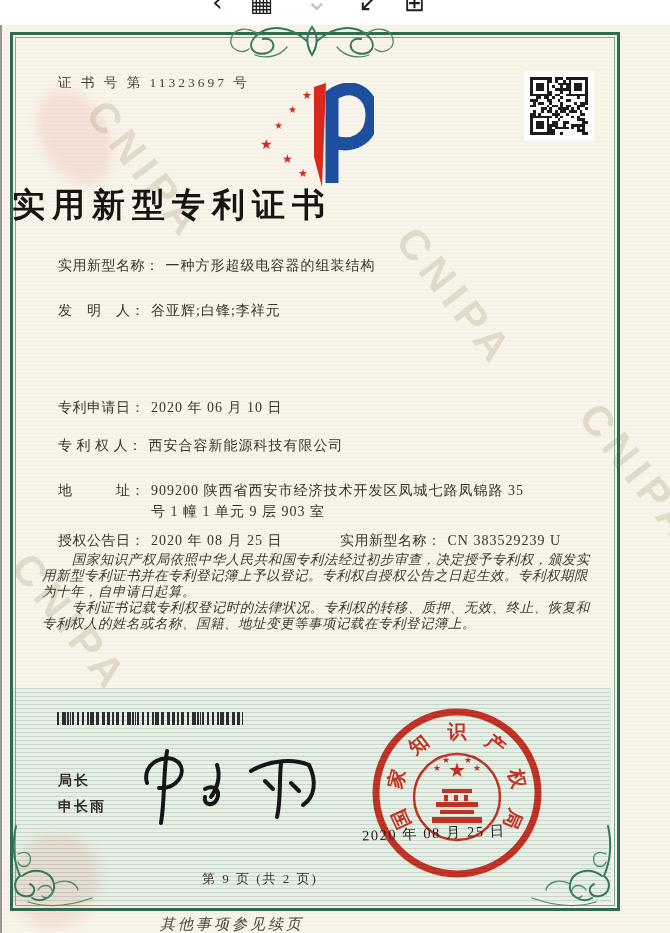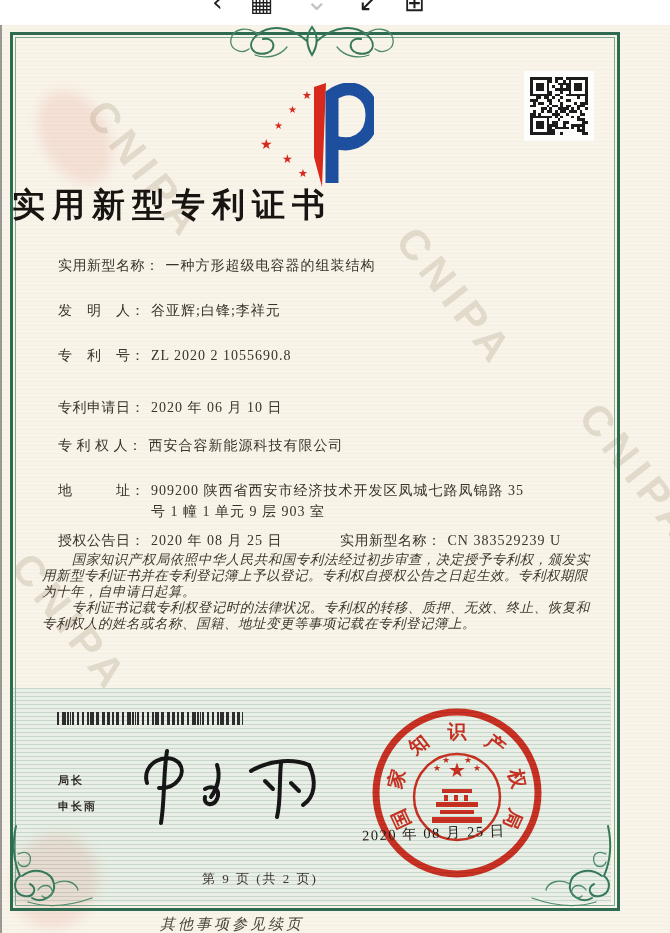--- a/index.html
+++ b/index.html
@@ -50,21 +50,21 @@
   .f-value{display:inline-block;vertical-align:top;margin-left:6px;letter-spacing:1px;white-space:pre-wrap;max-width:452px;}
   .f-name{top:230px;} .f-inv{top:275px;} .f-pno{top:320px;} .f-fdate{top:372px;} .f-patentee{top:410px;text-align:right;} .f-addr{top:455px;}
   .f-grant{top:505px;}
   .grant-right{position:absolute;left:282px;top:0;white-space:nowrap;}
   .paras{position:absolute;left:42px;top:527px;width:548px;z-index:6;}
   .paras p{margin:0;font-size:13.5px;line-height:16px;text-indent:2.2em;color:#40382c;font-style:italic;letter-spacing:.5px;}
   .barcode{position:absolute;left:57px;top:687px;width:186px;height:13px;z-index:6;
     background-image:repeating-linear-gradient(90deg,#2d2d2d 0 2px,transparent 2px 5px),
       repeating-linear-gradient(90deg,#2d2d2d 0 1px,transparent 1px 7px,#2d2d2d 7px 9px,transparent 9px 13px);}
   .signer{position:absolute;left:58px;top:742px;z-index:6;
-    font-family:"Liberation Sans","DejaVu Sans",sans-serif;font-weight:bold;font-size:11px;color:#322d26;letter-spacing:2px;line-height:26px;}
+    font-family:"Liberation Sans","DejaVu Sans",sans-serif;font-weight:bold;font-size:14px;color:#322d26;letter-spacing:2px;line-height:26px;}
   .signature{position:absolute;left:128px;top:712px;width:210px;height:95px;z-index:7;}
   .signature path{fill:none;stroke:#161616;stroke-width:4;stroke-linecap:round;stroke-linejoin:round;}
   .seal{position:absolute;left:368px;top:680px;width:178px;height:178px;z-index:6;mix-blend-mode:multiply;opacity:.93;}
   .seal .red{fill:#dd2517;} .seal circle{stroke:#dd2517;fill:none;}
   .seal-char{fill:#dd2517;font-size:19px;font-weight:bold;text-anchor:middle;dominant-baseline:central;
     font-family:"Liberation Serif","DejaVu Serif",serif;}
   .seal-date{position:absolute;left:362px;top:799px;font-size:14.5px;color:#201b15;letter-spacing:1.5px;
     transform:rotate(-2deg);z-index:8;white-space:nowrap;}
   .footer{position:absolute;left:180px;top:845px;width:160px;text-align:center;font-size:13px;
     letter-spacing:2px;color:#3b352c;z-index:6;}
@@ -122,20 +122,21 @@
     </svg>
     <svg class="orn orn-br" viewBox="0 0 90 84">
       <path class="green-stroke" d="M8,2 C4,20 6,38 12,52 C4,58 6,70 16,72 C26,74 30,64 22,60"></path>
       <path class="green-stroke" d="M14,52 C28,42 44,48 46,60 C48,72 34,80 24,74"></path>
       <path class="green-thin" d="M20,78 C40,84 62,82 84,74"></path>
       <path class="green-thin" d="M46,60 C56,54 68,58 70,66"></path>
       <path class="green-thin" d="M10,30 C18,26 24,30 22,38 C20,44 12,44 10,38"></path>
       <path class="green-thin" d="M30,66 C34,60 42,60 44,66 C46,72 38,76 34,72"></path>
     </svg>
 
+    <div class="cert-no">证 书 号 第 11323697 号</div>
 
     <svg class="logo" viewBox="0 0 122 110">
       <g fill="#d8291c">
         <text x="50" y="16" font-size="11">★</text>
         <text x="36" y="30" font-size="10">★</text>
         <text x="22" y="46" font-size="10">★</text>
         <text x="8" y="66" font-size="14">★</text>
         <text x="30" y="80" font-size="12">★</text>
         <text x="46" y="94" font-size="11">★</text>
       </g>
@@ -384,23 +385,20 @@
     </div>
 
     <div class="title">实用新型专利证书</div>
 
     <div class="field f-name">
       <span class="f-label">实用新型名称：</span><span class="f-value">一种方形超级电容器的组装结构</span>
     </div>
     <div class="field f-inv">
       <span class="f-label">发　明　人：</span><span class="f-value">谷亚辉;白锋;李祥元</span>
     </div>
-    <div class="field f-pno">
-      <span class="f-label">专　利　号：</span><span class="f-value">ZL 2020 2 1055690.8</span>
-    </div>
     <div class="field f-fdate">
       <span class="f-label">专利申请日：</span><span class="f-value">2020 年 06 月 10 日</span>
     </div>
     <div class="field f-patentee">
       <span class="f-label">专 利 权 人：</span><span class="f-value">西安合容新能源科技有限公司</span>
     </div>
     <div class="field f-addr">
       <span class="f-label">地　　　址：</span><span class="f-value">909200 陕西省西安市经济技术开发区凤城七路凤锦路 35
 号 1 幢 1 单元 9 层 903 室</span>
     </div>

